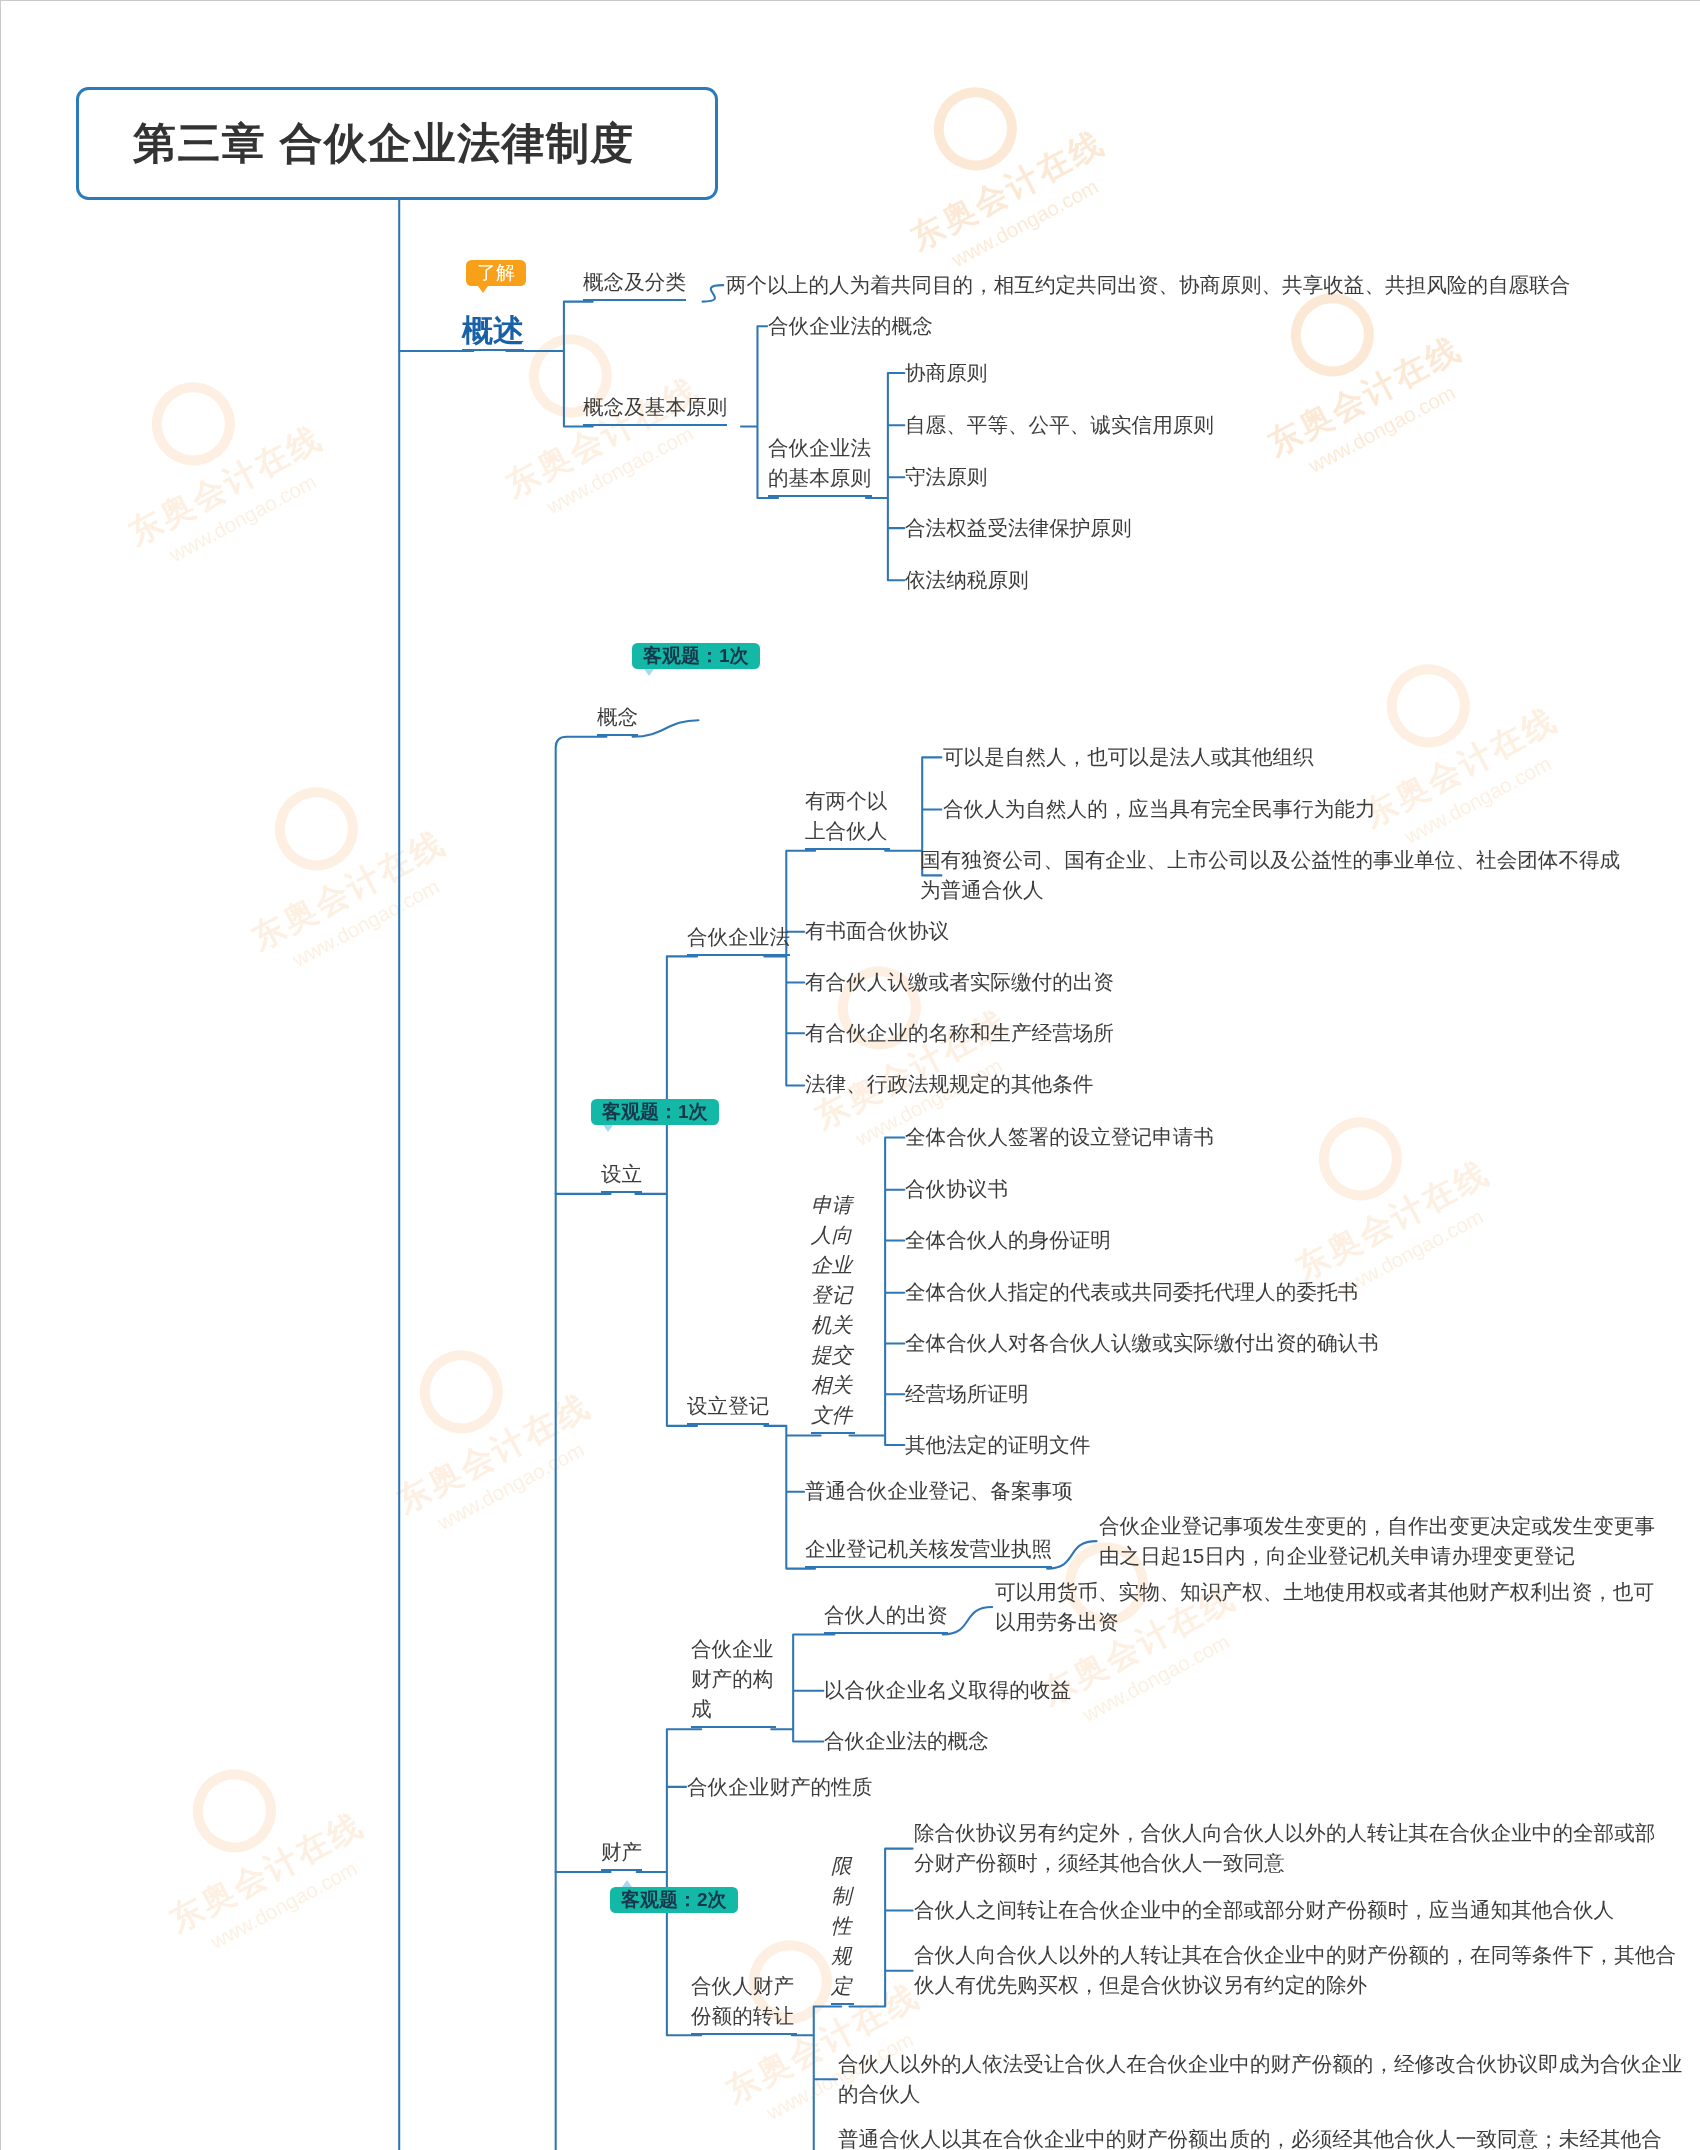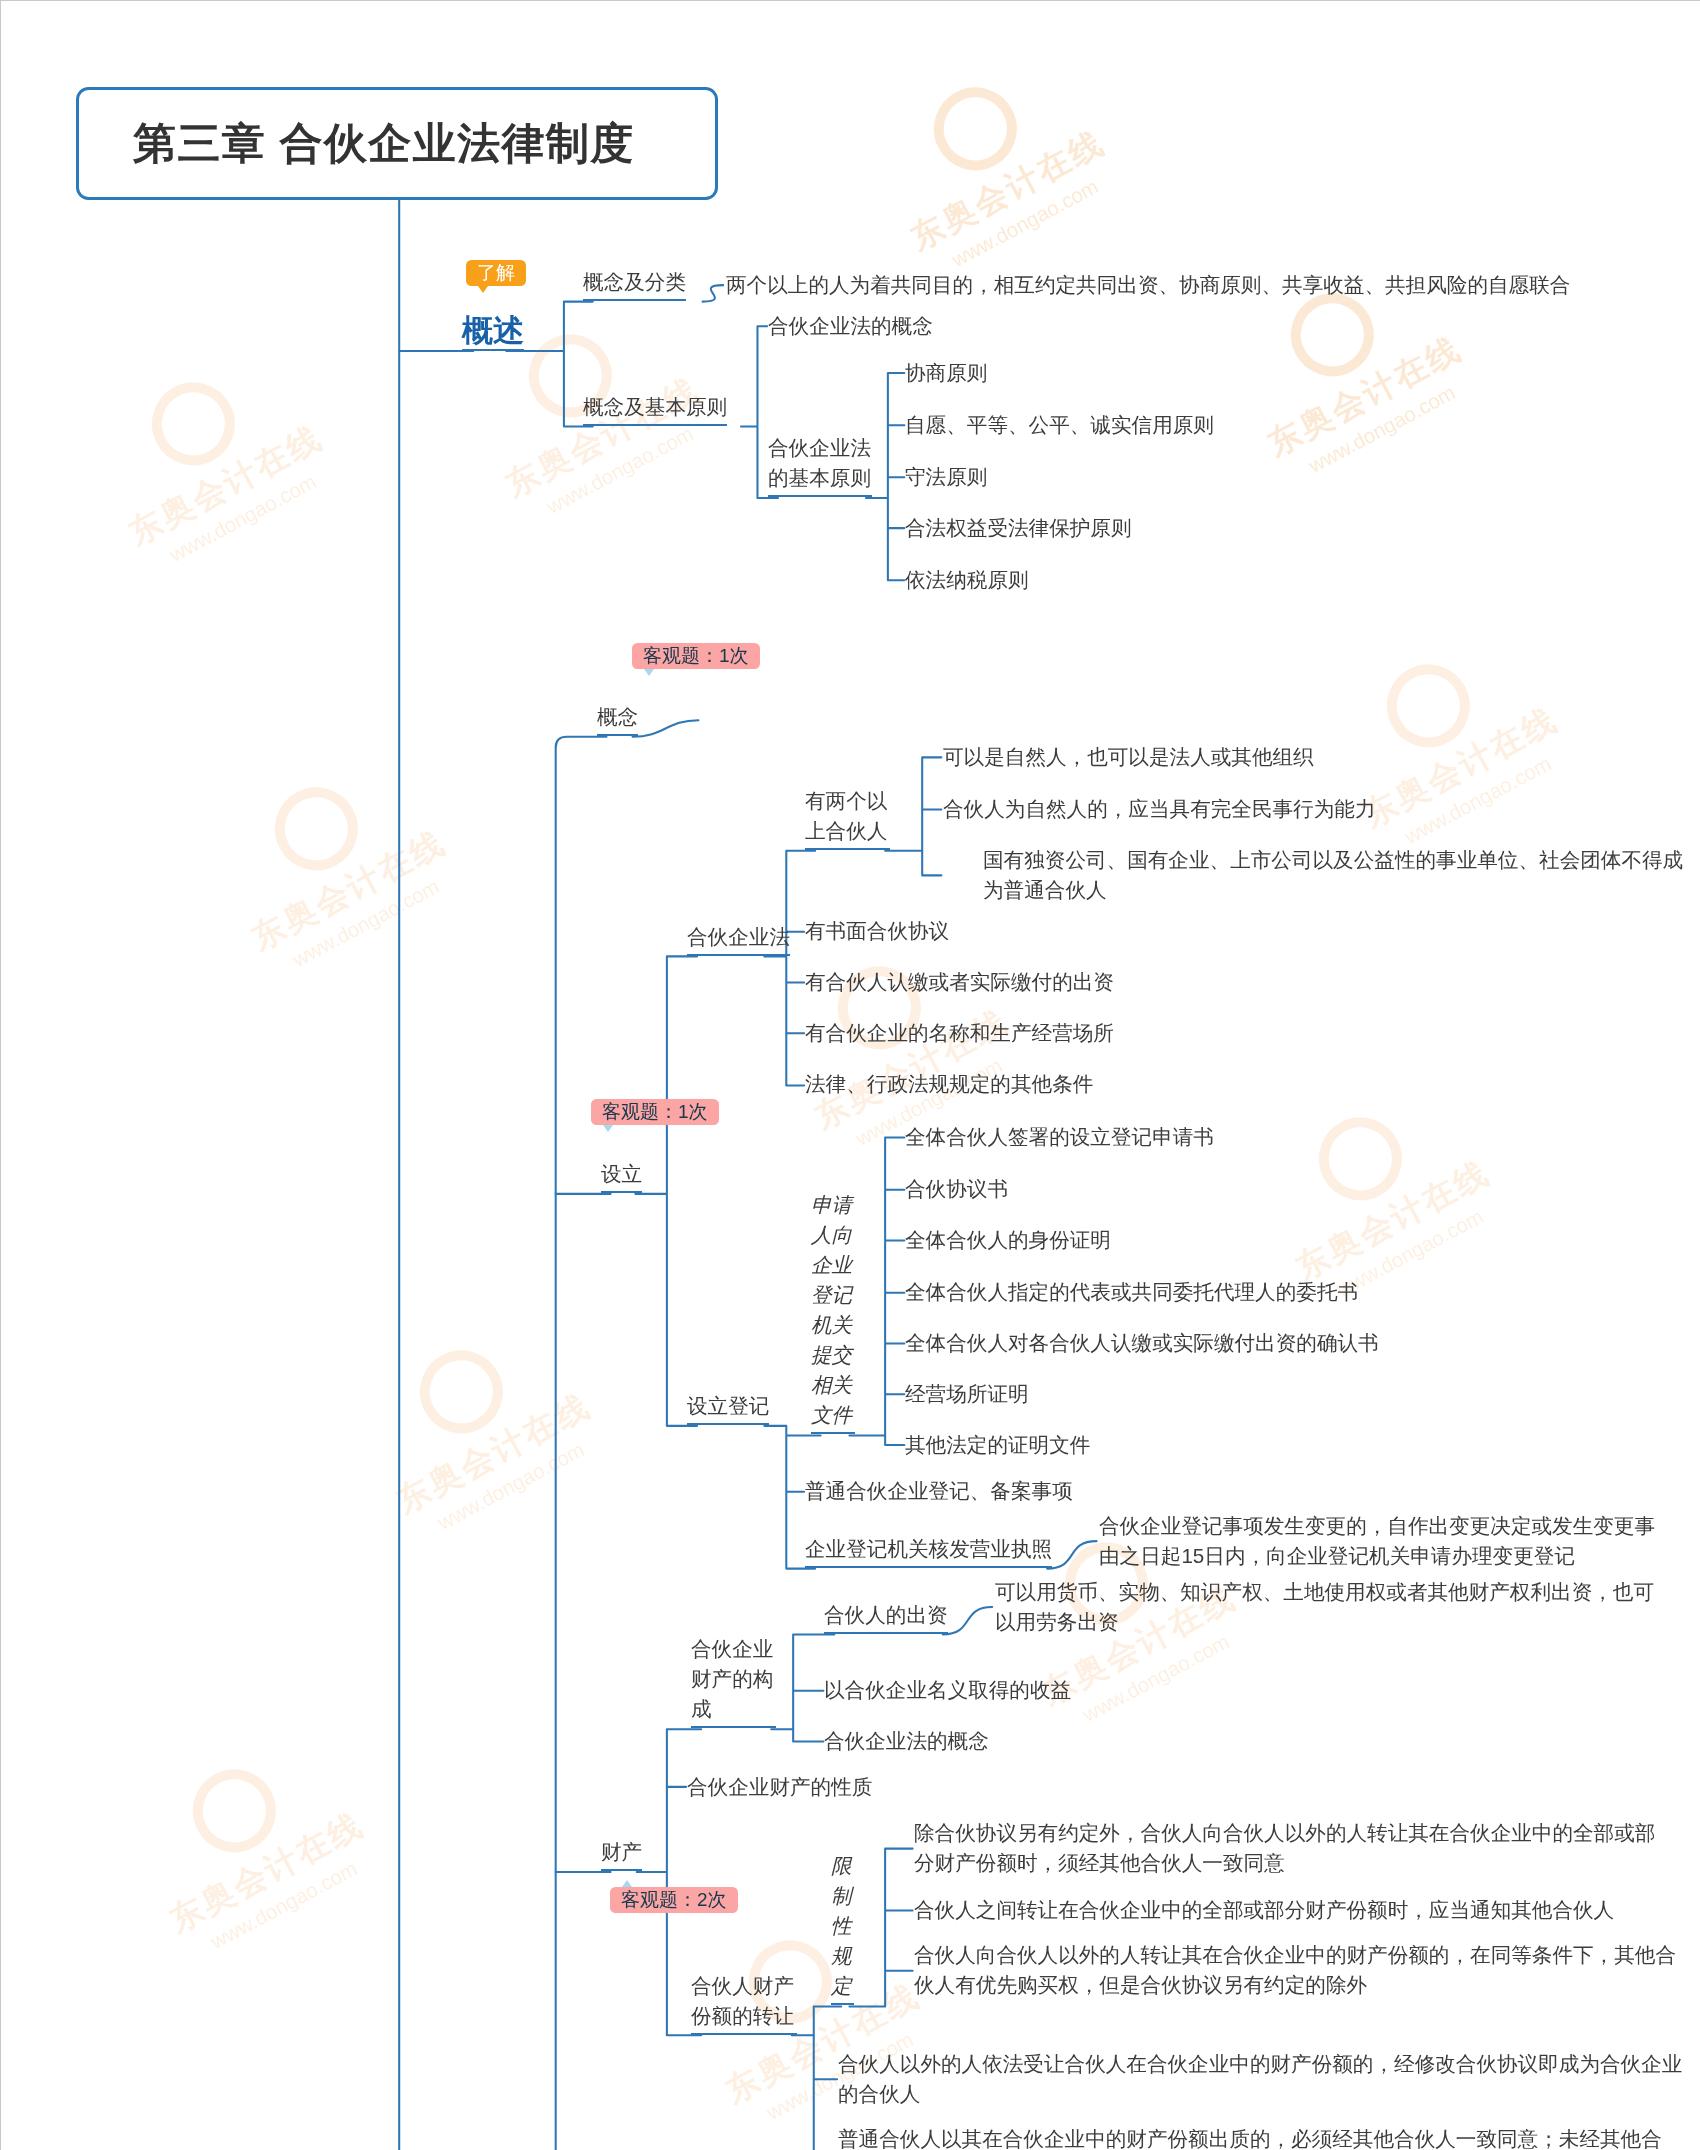--- a/index.html
+++ b/index.html
@@ -26,21 +26,21 @@
   .wrap{white-space:normal;}
   .vtext{word-break:break-all;font-style:italic;}
   .main-label{font-size:31px;line-height:33px;font-weight:bold;color:#1861a8;}
   
   .tag{position:absolute;font-size:19px;line-height:22px;padding:2px 11px;border-radius:5.5px;
        white-space:nowrap;z-index:3;}
   .tag::after{content:"";position:absolute;left:12.4px;border-left:5.5px solid transparent;
        border-right:5.5px solid transparent;}
   .tag-orange{background:#f9a01b;color:#fff;}
   .tag-orange::after{bottom:-6.9px;border-top:7.5px solid #f9a01b;}
-  .tag-blue{background:#fca5a5;color:#16384d;}
+  .tag-blue{background:#14b8a6;color:#16384d;font-weight:bold;}
   .tag-blue::after{bottom:-6.9px;border-top:7.5px solid #a8d8f0;}
   .tag-blue.ptr-top::after{bottom:auto;top:-6.9px;border-top:none;border-bottom:7.5px solid #a8d8f0;}
 </style>
 </head>
 <body>
 
 <div class="page">
 
   <div class="wm" style="left:885px;top:82px;opacity:.18">
       <div class="ring"></div>
@@ -149,21 +149,21 @@
   <div class="tag tag-blue" style="left:631px;top:642px">客观题：1次</div>
   <div class="node branch" style="left:596px;top:701px">概念</div>
 
   <div class="tag tag-blue" style="left:590px;top:1098px">客观题：1次</div>
   <div class="node branch" style="left:600px;top:1158px">设立</div>
 
   <div class="node branch" style="left:686px;top:921px">合伙企业法</div>
   <div class="node branch wrap" style="left:804px;top:785px;width:85px">有两个以上合伙人</div>
   <div class="node" style="left:942px;top:741px">可以是自然人，也可以是法人或其他组织</div>
   <div class="node" style="left:942px;top:793px">合伙人为自然人的，应当具有完全民事行为能力</div>
-  <div class="node wrap" style="left:982px;top:844px;width:716px">国有独资公司、国有企业、上市公司以及公益性的事业单位、社会团体不得成为普通合伙人</div>
+  <div class="node wrap" style="left:919px;top:844px;width:716px">国有独资公司、国有企业、上市公司以及公益性的事业单位、社会团体不得成为普通合伙人</div>
   <div class="node" style="left:804px;top:915px">有书面合伙协议</div>
   <div class="node" style="left:804px;top:966px">有合伙人认缴或者实际缴付的出资</div>
   <div class="node" style="left:804px;top:1017px">有合伙企业的名称和生产经营场所</div>
   <div class="node" style="left:804px;top:1068px">法律、行政法规规定的其他条件</div>
 
   <div class="node branch" style="left:686px;top:1390px">设立登记</div>
   <div class="node branch wrap vtext" style="left:810px;top:1189px;width:44px">申请人向企业登记机关提交相关文件</div>
   <div class="node" style="left:904px;top:1121px">全体合伙人签署的设立登记申请书</div>
   <div class="node" style="left:904px;top:1173px">合伙协议书</div>
   <div class="node" style="left:904px;top:1224px">全体合伙人的身份证明</div>

